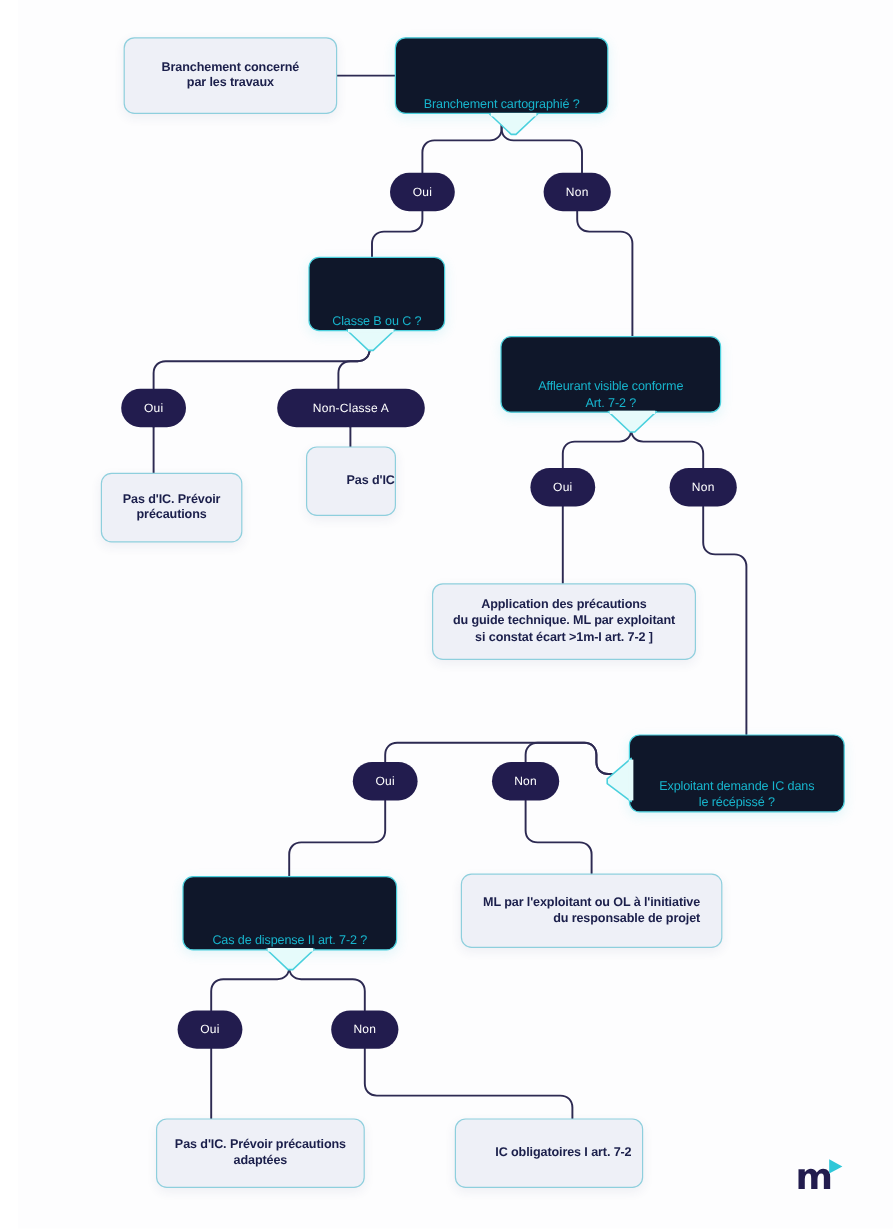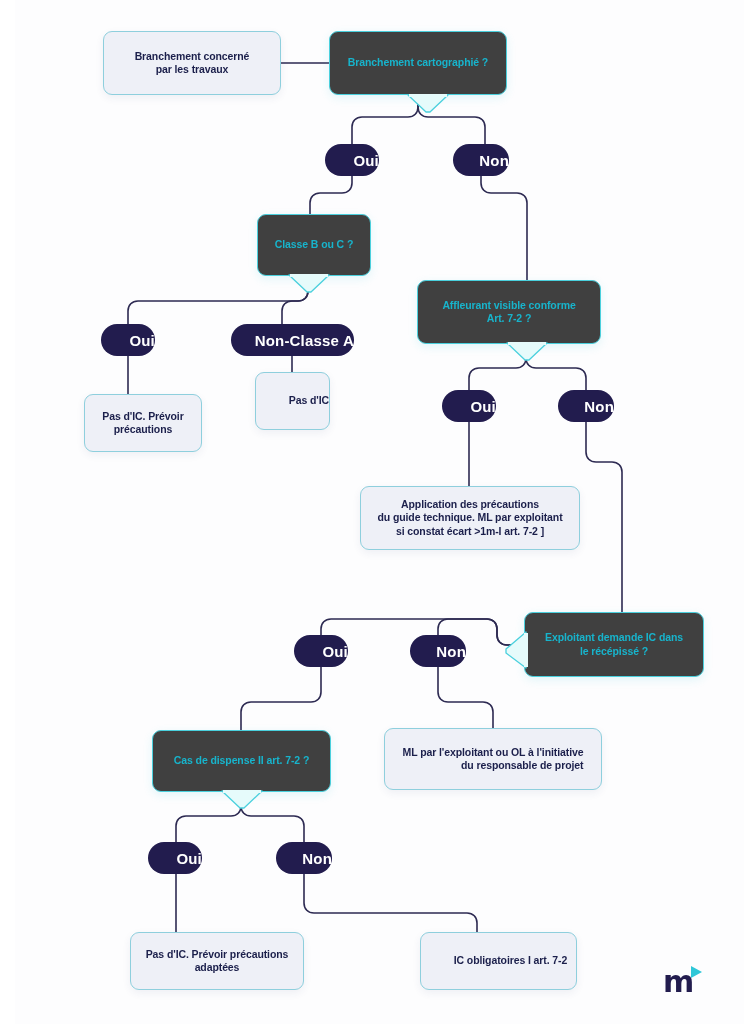--- a/index.html
+++ b/index.html
@@ -45,48 +45,49 @@
     border: 1.3px solid #8ecfdd;
     color: #1b1f4b;
     font-weight: bold;
     font-size: 10.5px;
     letter-spacing: -0.1px;
     box-shadow: 0 3px 9px rgba(40,60,110,0.07);
   }
 
   
   .node.quest {
-    background: #404040;
+    background: #0f172a;
     border: 1.3px solid #4ad0dd;
     color: #17b4cc;
-    font-weight: bold;
+    font-weight: normal;
     font-size: 10.5px;
     letter-spacing: -0.1px;
     box-shadow: 0 3px 10px rgba(60,200,220,0.14);
+    align-items: flex-end;
   }
 
   
   .tail {
     position: absolute;
     z-index: 4;
     pointer-events: none;
   }
 
   
   .pill {
     position: absolute;
     box-sizing: border-box;
     display: flex;
     align-items: center;
-    justify-content: flex-end;
+    justify-content: center;
     background: #221c4e;
     color: #ffffff;
     border-radius: 999px;
-    font-size: 15px;
-    font-weight: bold;
+    font-size: 10px;
+    font-weight: normal;
     letter-spacing: 0.2px;
     z-index: 5;
     height: 32px;
   }
 
   
   #logo {
     position: absolute;
     left: 648px;
     top: 963px;
@@ -171,21 +172,21 @@
       </div>
       <div class="node quest" style="left: 137px; top: 730px; width: 179px; height: 62px;">
         <span>Cas de dispense II art. 7-2 ?</span>
       </div>
       <div class="node stmt" style="left: 369px; top: 728px; width: 218px; height: 62px; text-align: right;">
         <span>ML par l'exploitant ou OL à l'initiative<br>du responsable de projet</span>
       </div>
       <div class="node stmt" style="left: 115px; top: 932px; width: 174px; height: 58px;">
         <span>Pas d'IC. Prévoir précautions<br>adaptées</span>
       </div>
-      <div class="node stmt" style="left: 405px; top: 932px; width: 157px; height: 58px; padding-left: 24px;">
+      <div class="node stmt" style="left: 364px; top: 932px; width: 157px; height: 58px; padding-left: 24px;">
         <span>IC obligatoires I art. 7-2</span>
       </div>
       <svg class="tail" width="44" height="22" viewBox="0 0 44 22" style="left: 391px; top: 94px;">
         <path d="M2,1 L20,18 L24,18 L42,1 Z" fill="#e6fbfb" stroke="#4ad0dd" stroke-width="1.3" stroke-linejoin="round"></path>
         <rect x="3" y="0" width="38" height="3" fill="#e6fbfb"></rect>
       </svg>
       <svg class="tail" width="44" height="22" viewBox="0 0 44 22" style="left: 272px; top: 274px;">
         <path d="M2,1 L20,18 L24,18 L42,1 Z" fill="#e6fbfb" stroke="#4ad0dd" stroke-width="1.3" stroke-linejoin="round"></path>
         <rect x="3" y="0" width="38" height="3" fill="#e6fbfb"></rect>
       </svg>

